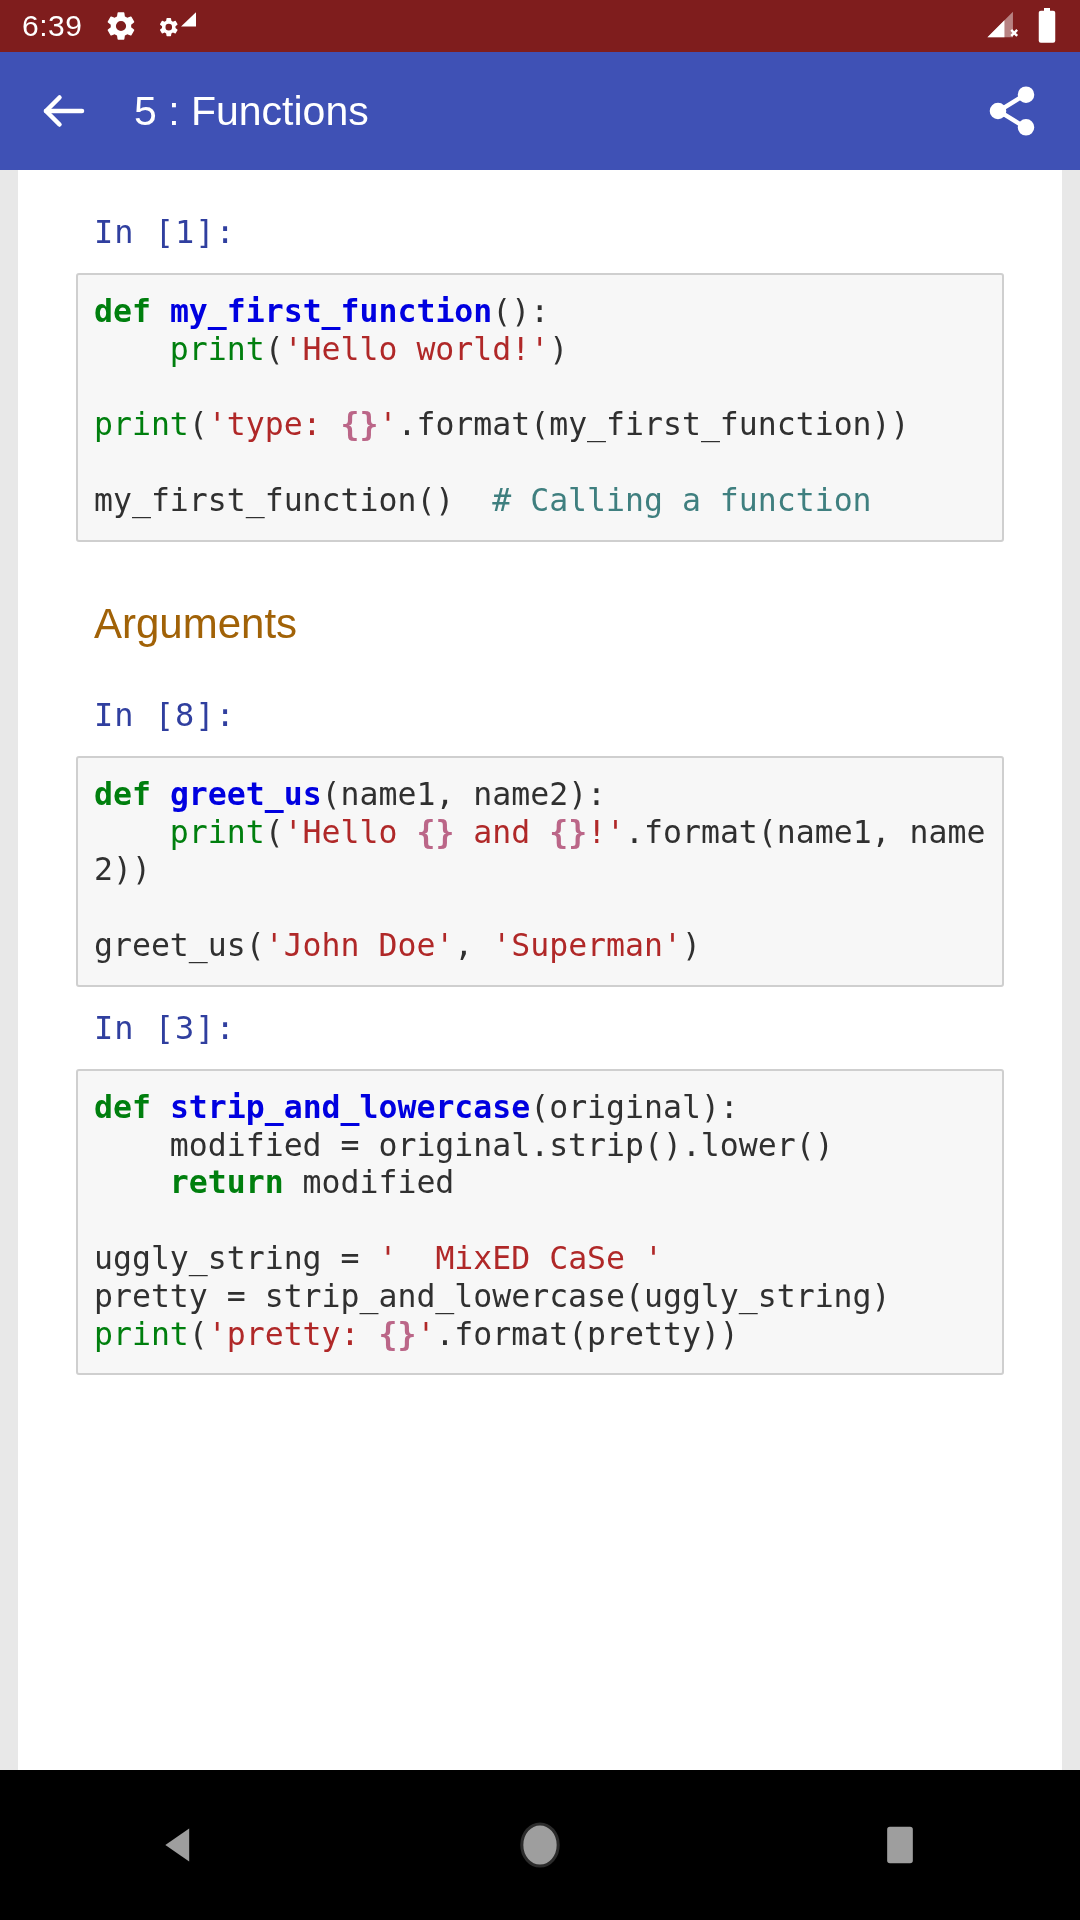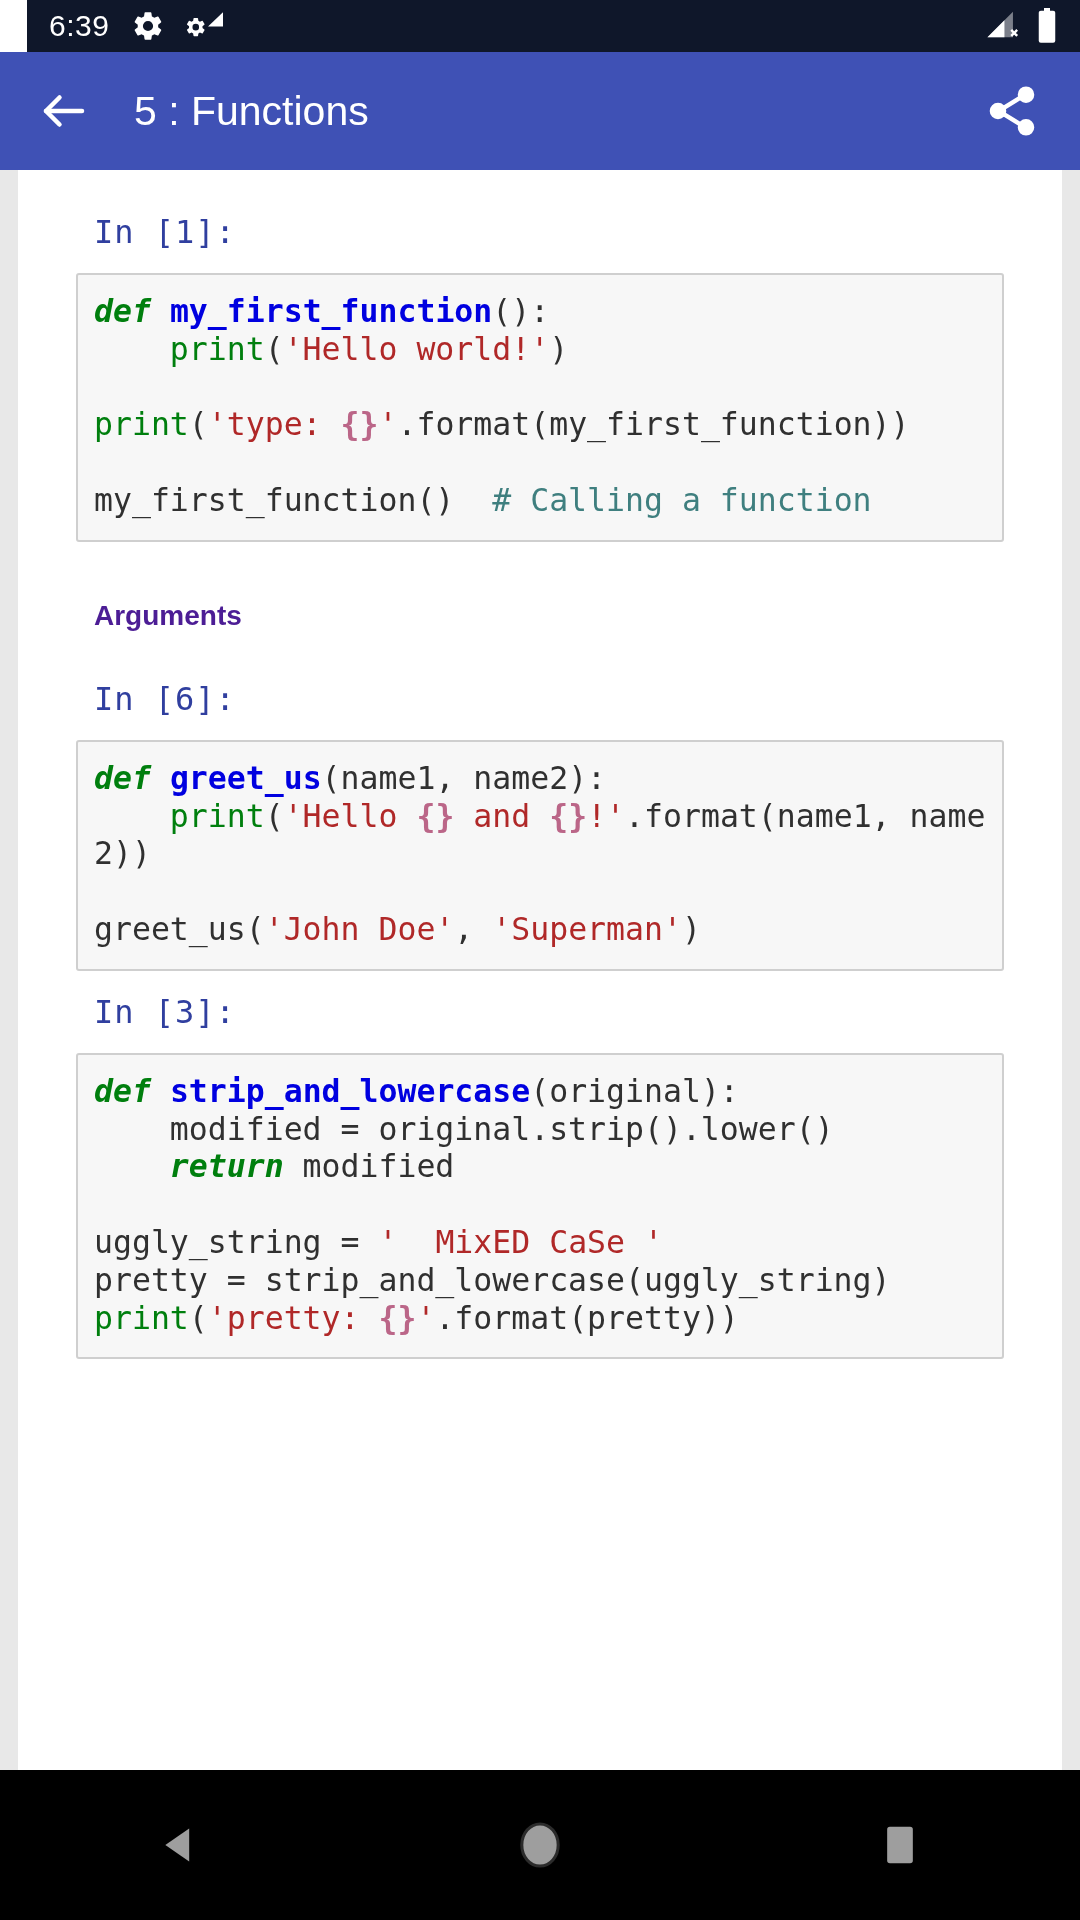--- a/index.html
+++ b/index.html
@@ -11,27 +11,26 @@
     width: 1080px;
     height: 1920px;
     overflow: hidden;
     font-family: "Liberation Sans", sans-serif;
     position: relative;
   }
 
   
   .status-bar {
     height: 52px;
-    background: #0f172a;
+    background: #7f1d1d;
     display: flex;
     align-items: center;
     padding: 8px 22px;
     box-sizing: border-box;
     color: #ffffff;
-    margin-left: 27px;
   }
   .status-left {
     display: flex;
     align-items: center;
     gap: 22px;
     flex: 1;
   }
   .status-time {
     font-size: 30px;
     letter-spacing: 0.5px;
@@ -124,33 +123,33 @@
     margin: 0;
     font-family: "DejaVu Sans Mono", "Liberation Mono", monospace;
     font-size: 31.5px;
     line-height: 1.20;
     color: #303030;
     white-space: pre-wrap;
     word-break: break-all;
     overflow-wrap: anywhere;
     letter-spacing: 0px;
   }
-  .k  { color: #007f0e; font-weight: bold; font-style: italic; }        
+  .k  { color: #007f0e; font-weight: bold; }        
   .fn { color: #0000e0; font-weight: bold; }        
   .bi { color: #007f0e; }                           
   .s  { color: #b02828; }                           
   .fs { color: #bb6688; font-weight: bold; }        
   .c  { color: #3f7f7f; }       
   .p  { color: #303030; }                           
 
   h2.md-heading {
     font-family: "Liberation Sans", sans-serif;
-    font-weight: bold;
-    font-size: 28px;
-    color: #4c1d95;
+    font-weight: normal;
+    font-size: 42px;
+    color: #a16207;
     margin: 58px 0 48px 18px;
   }
 
   
   .nav-bar {
     position: absolute;
     left: 0;
     right: 0;
     bottom: 0;
     height: 150px;
@@ -230,21 +229,21 @@
         <pre class="code"><span class="k">def</span><span class="p"> </span><span class="fn">my_first_function</span><span class="p">():
     </span><span class="bi">print</span><span class="p">(</span><span class="s">'Hello world!'</span><span class="p">)
 
 </span><span class="bi">print</span><span class="p">(</span><span class="s">'type: </span><span class="fs">{}</span><span class="s">'</span><span class="p">.format(my_first_function))
 
 my_first_function()  </span><span class="c"># Calling a function</span></pre>
       </div>
 
       <h2 class="md-heading">Arguments</h2>
 
-      <div class="in-label">In [6]:</div>
+      <div class="in-label">In [8]:</div>
       <div class="code-cell">
         <pre class="code"><span class="k">def</span><span class="p"> </span><span class="fn">greet_us</span><span class="p">(name1, name2):
     </span><span class="bi">print</span><span class="p">(</span><span class="s">'Hello </span><span class="fs">{}</span><span class="s"> and </span><span class="fs">{}</span><span class="s">!'</span><span class="p">.format(name1, name2))
 
 greet_us(</span><span class="s">'John Doe'</span><span class="p">, </span><span class="s">'Superman'</span><span class="p">)</span></pre>
       </div>
 
       <div class="cell-spacer-sm"></div>
 
       <div class="in-label">In [3]:</div>

